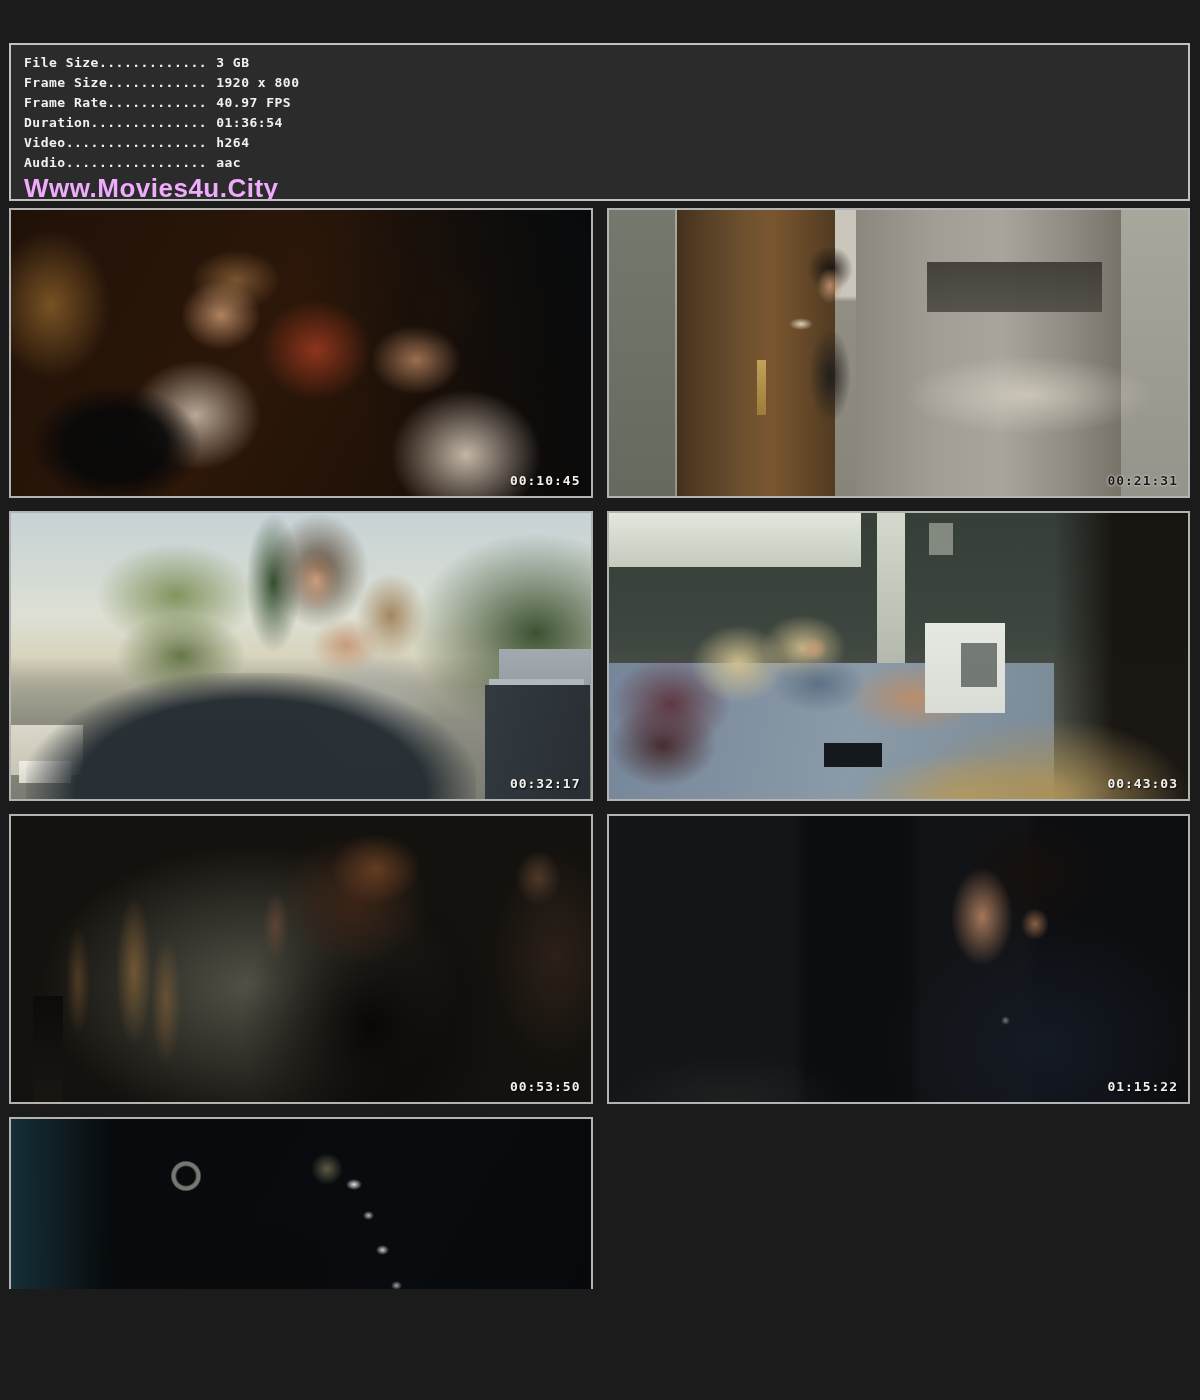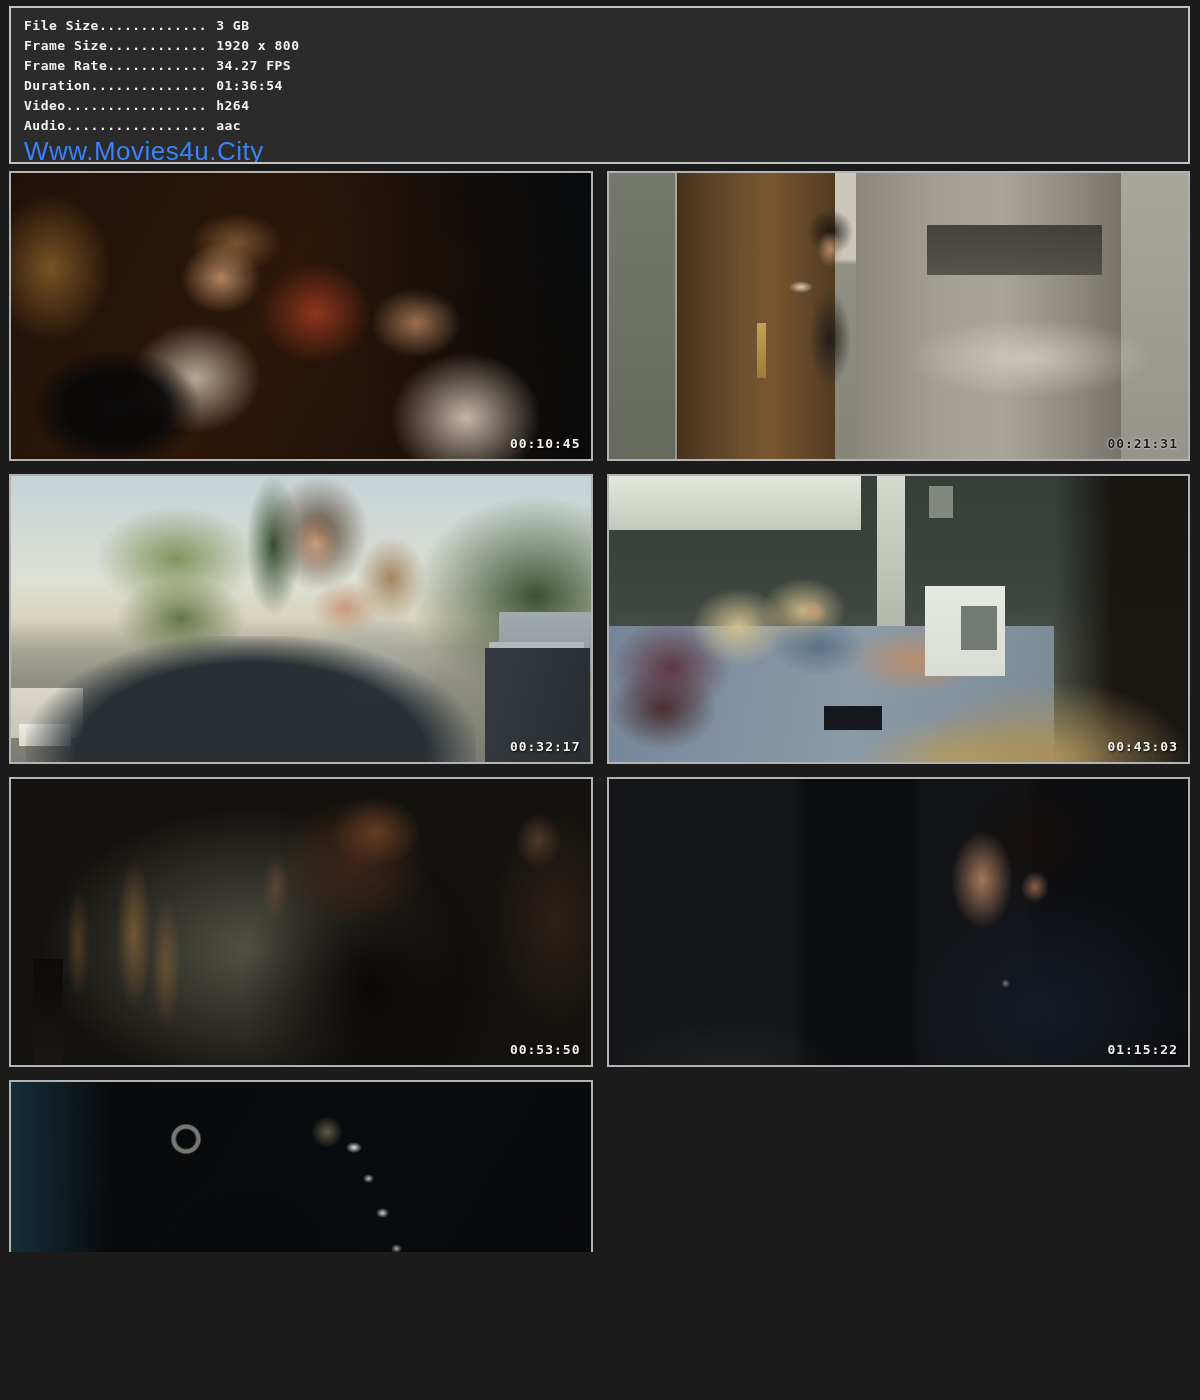--- a/index.html
+++ b/index.html
@@ -1,25 +1,25 @@
 <!DOCTYPE html>
 <html><head>
 <meta charset="utf-8">
 <style>
   html,body{margin:0;padding:0;background:#1b1b1b;}
   .page{position:relative;width:1200px;height:1252px;background:#1b1b1b;overflow:hidden;
-        font-family:"DejaVu Sans Mono", monospace;}
+        font-family:"DejaVu Sans Mono", monospace;margin-top:37px;}
   
   .info-box{margin:6px 10px 0 9px;height:158px;background:#2b2b2b;border:2px solid #c2c2c2;
             box-sizing:border-box;padding:8px 0 0 13px;overflow:hidden;}
   .info-line{font-size:13px;font-weight:bold;line-height:20px;color:#f1f1f1;
              letter-spacing:0.5px;white-space:pre;}
   .info-line .val{padding-left:9px;}
   .watermark{font-family:"Liberation Sans", sans-serif;font-size:26px;line-height:28px;
-             color:#3b82f6;font-weight:400;letter-spacing:0.5px;margin-top:1px;}
+             color:#f0abfc;font-weight:700;letter-spacing:0.5px;margin-top:1px;}
   
   .grid{margin:7px 10px 0 9px;display:grid;grid-template-columns:1fr 1fr;
         grid-auto-rows:290px;column-gap:14px;row-gap:13px;}
   .shot{position:relative;border:2px solid #b3b3b3;background-color:#111;
         background-repeat:no-repeat;overflow:hidden;cursor:pointer;}
   .ts{position:absolute;right:10px;bottom:8px;font-size:13px;font-weight:bold;
       letter-spacing:1px;}
   .ts[data-tone="light"]{color:#f2f0ec;text-shadow:1px 1px 2px rgba(0,0,0,.85);}
   .ts[data-tone="dark"]{color:#1a1a1a;text-shadow:0 0 3px rgba(255,255,255,.75),0 0 1px rgba(255,255,255,.6);}
 
@@ -181,21 +181,21 @@
   background-position:335px 60px,352px 92px,365px 126px,380px 162px,388px 190px,158px 40px,300px 34px,60px 30px,430px 180px,0 0,0 0;}
 </style>
 </head>
 <body>
 
 <div class="page">
 
   <div class="info-box">
     <div class="info-line"><span>File Size.............</span><span class="val">3 GB</span></div>
     <div class="info-line"><span>Frame Size............</span><span class="val">1920 x 800</span></div>
-    <div class="info-line"><span>Frame Rate............</span><span class="val">34.27 FPS</span></div>
+    <div class="info-line"><span>Frame Rate............</span><span class="val">40.97 FPS</span></div>
     <div class="info-line"><span>Duration..............</span><span class="val">01:36:54</span></div>
     <div class="info-line"><span>Video.................</span><span class="val">h264</span></div>
     <div class="info-line"><span>Audio.................</span><span class="val">aac</span></div>
     <div class="watermark">Www.Movies4u.City</div>
   </div>
 
   <div class="grid">
     <div class="shot s1" aria-label="dim bathroom, two people in white tank tops leaning together over a dark sink">
       <span class="ts" data-tone="light" style="color: rgb(242, 240, 236);">00:10:45</span>
     </div>

